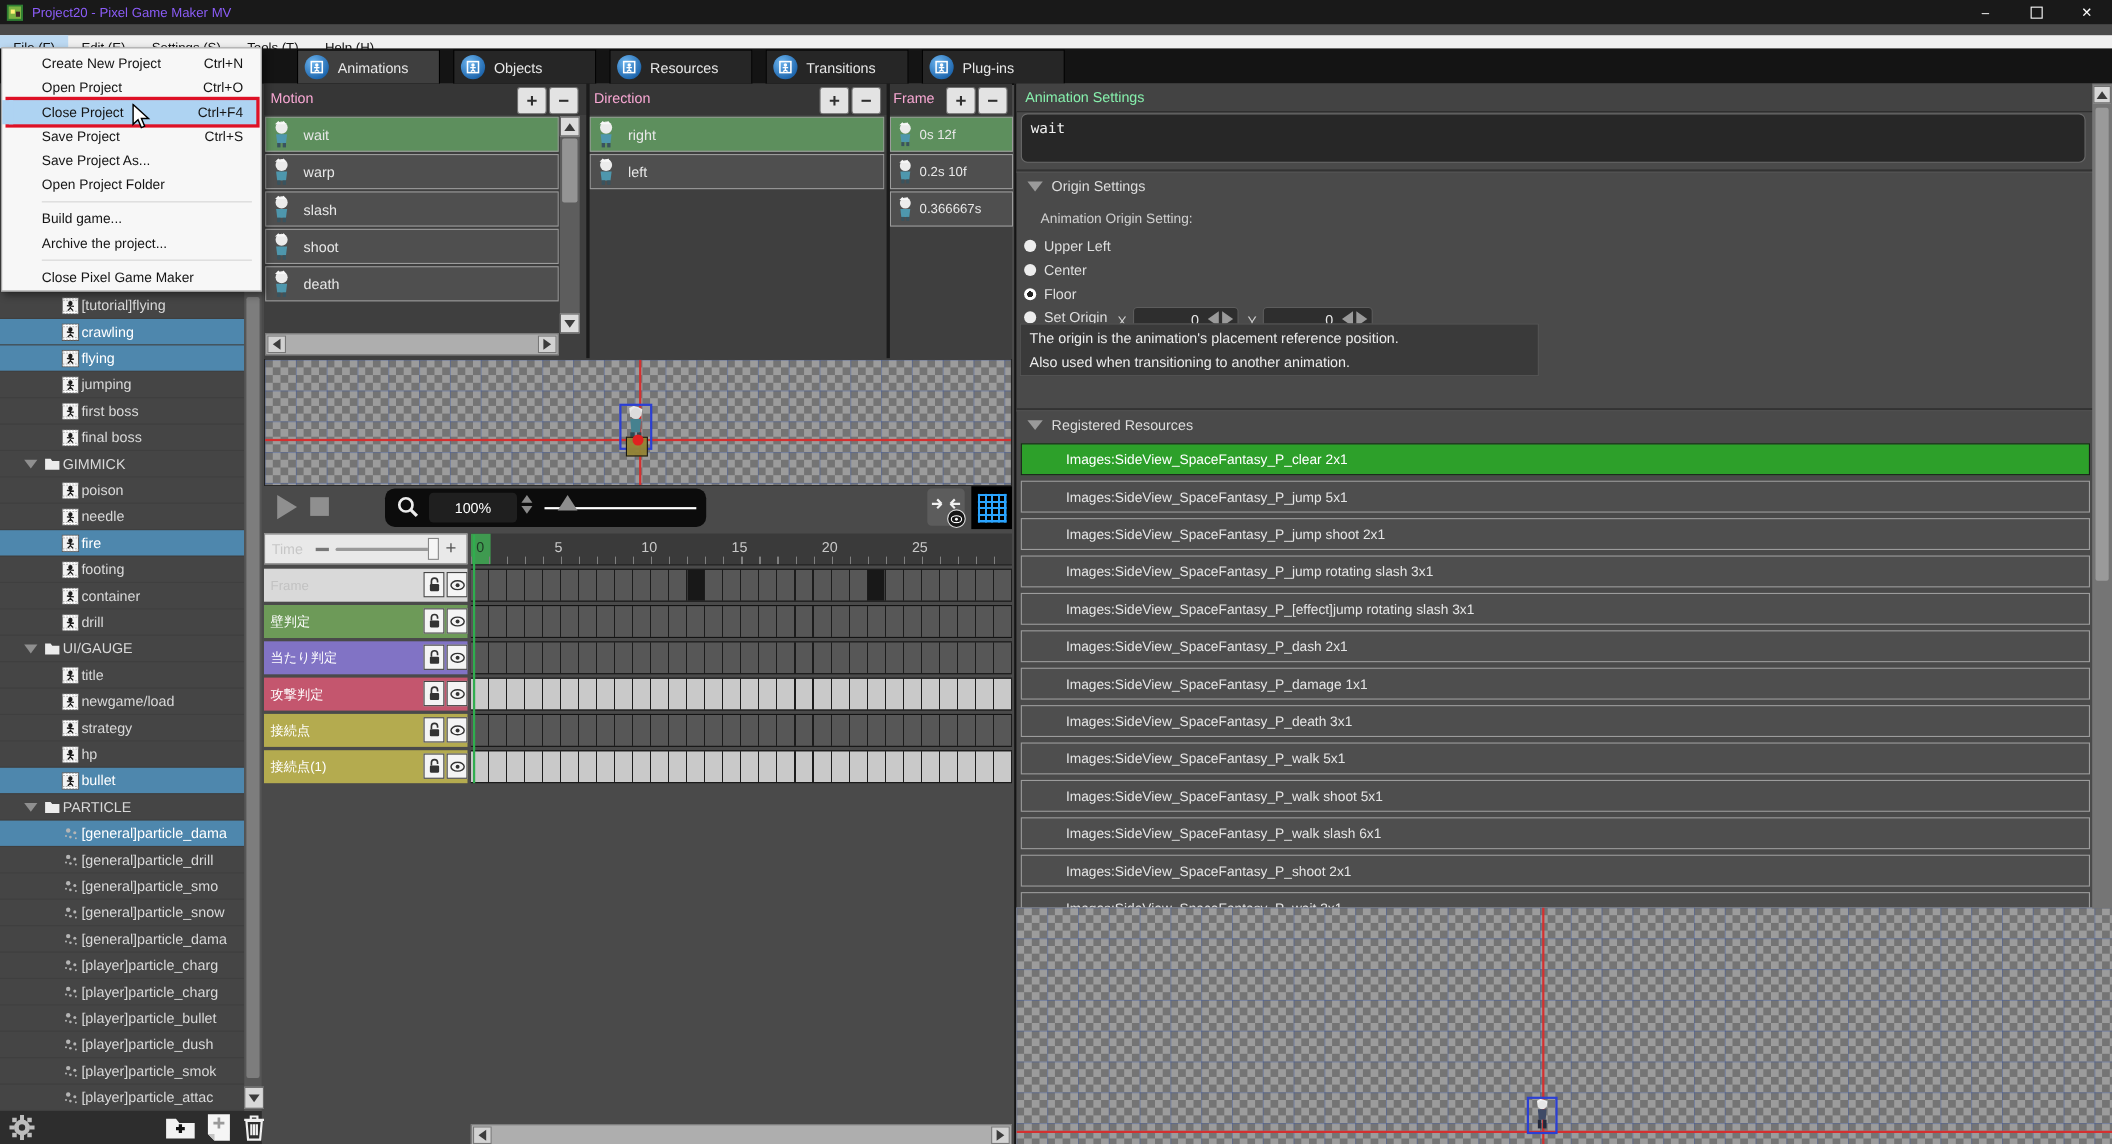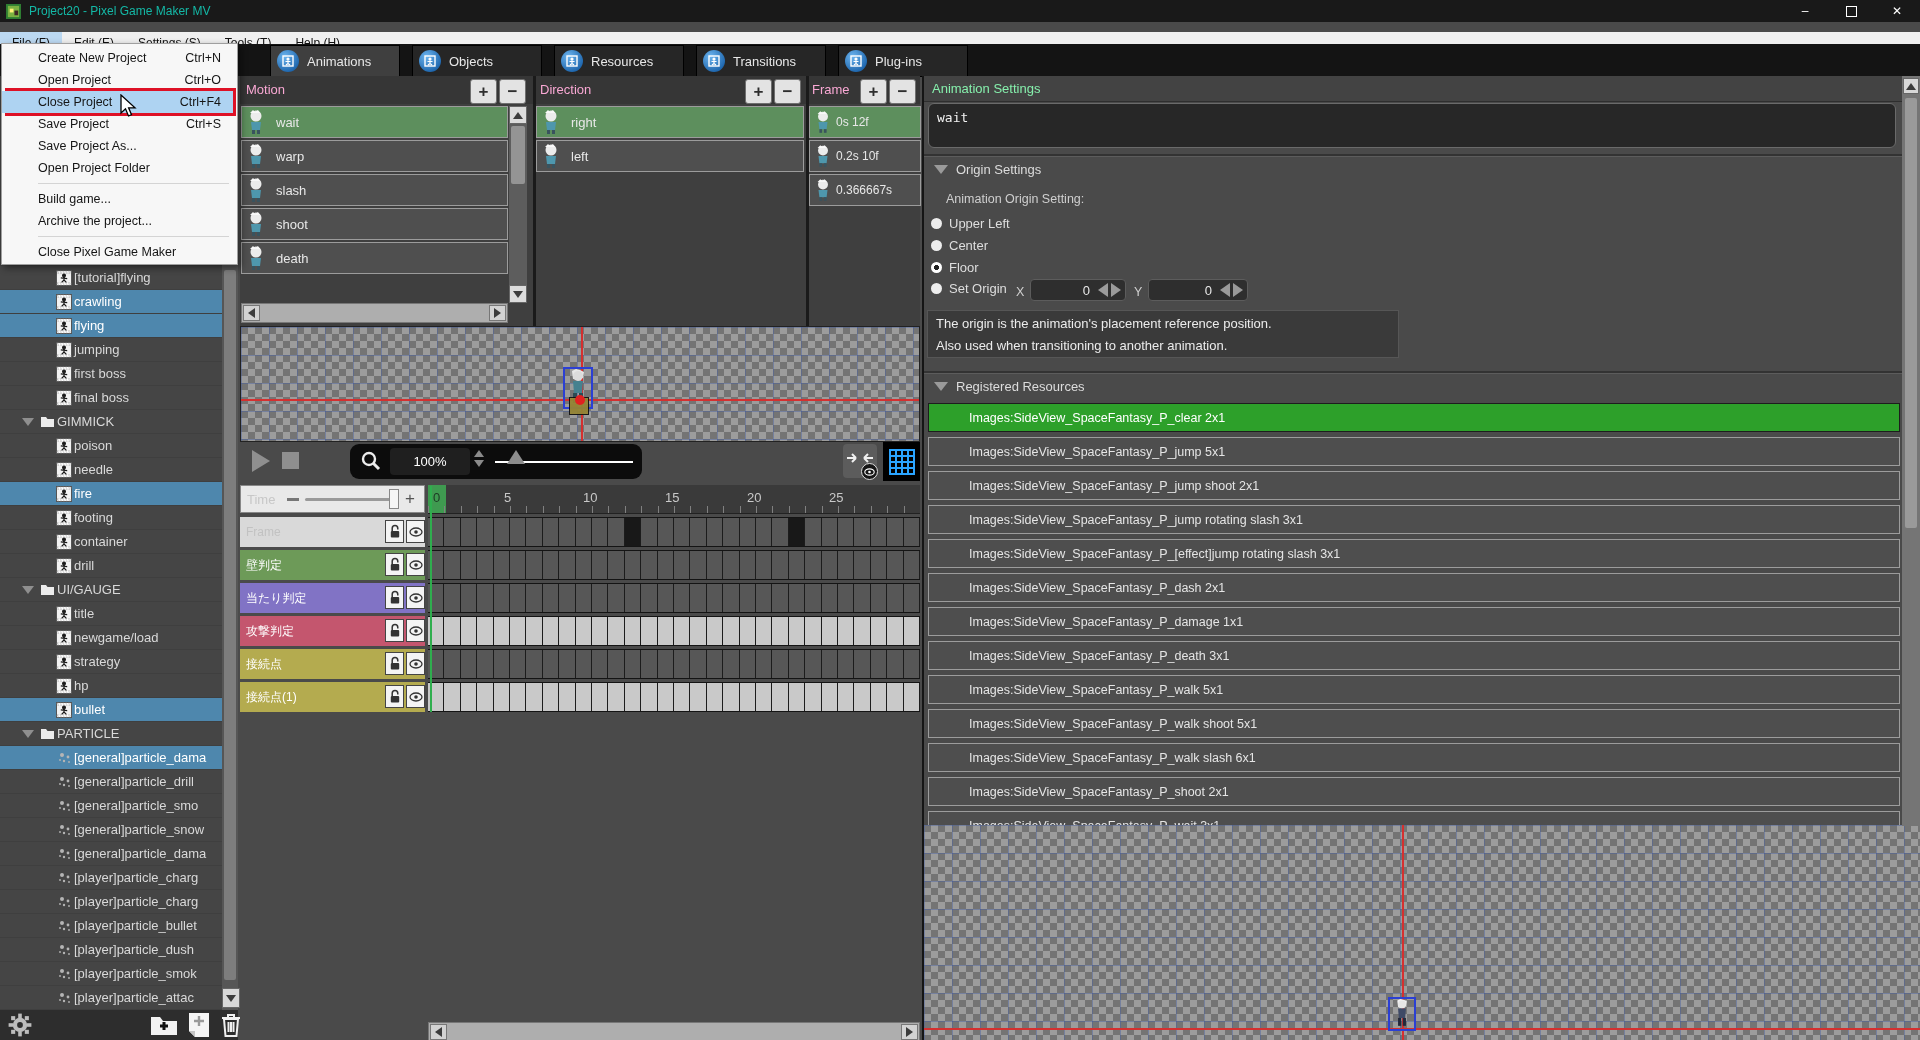--- a/index.html
+++ b/index.html
@@ -3,21 +3,21 @@
 <meta charset="utf-8">
 <style>
   html,body{margin:0;padding:0;background:#222;}
   #app{position:relative;width:1920px;height:1040px;overflow:hidden;background:#4a4a4a;
        font-family:"Liberation Sans","DejaVu Sans",sans-serif;color:#e6e6e6;font-size:13px;
        -webkit-font-smoothing:antialiased;}
   .abs{position:absolute;}
   
   .titlebar{left:0;top:0;width:1920px;height:22px;background:#191919;display:flex;align-items:center;}
   .titlebar .appicon{width:15px;height:15px;margin:0 8px 0 6px;}
-  .titlebar .title{color:#14b8a6;font-size:12px;}
+  .titlebar .title{color:#8b5cf6;font-size:12px;}
   .winbtns{position:absolute;right:0;top:0;height:22px;display:flex;}
   .winbtn{width:46px;height:22px;display:flex;align-items:center;justify-content:center;color:#fff;font-size:12px;}
   .maxglyph{width:9px;height:9px;border:1px solid #fff;display:inline-block;}
   
   .menubar{left:0;top:32px;width:1920px;height:22px;background:#f0f0f0;display:flex;align-items:stretch;color:#111;}
   .menubar .mitem{padding:0 12px;display:flex;align-items:center;font-size:12px;}
   .menubar .mitem.active{background:#bcd9f2;}
   
   .tabbar{left:0;top:44px;width:1920px;height:32px;background:#141414;}
   .tabs{position:absolute;left:270px;top:0;height:32px;display:flex;gap:12px;}
@@ -137,21 +137,21 @@
   .rp-divider{position:absolute;left:0;width:100%;height:2px;background:#333;border-bottom:1px solid #5c5c5c;}
   .sect-head{position:absolute;display:flex;align-items:center;gap:8px;color:#dcdcdc;font-size:13px;}
   .sect-tri{width:0;height:0;border-left:7px solid transparent;border-right:7px solid transparent;border-top:9px solid #9a9a9a;}
   .rp-label{position:absolute;color:#cfcfcf;font-size:12.5px;}
   .radio-row{position:absolute;display:flex;align-items:center;gap:7px;color:#dedede;font-size:13px;}
   .radio-circle{width:11px;height:11px;border-radius:50%;background:#ededed;}
   .radio-row.selected .radio-circle{background:radial-gradient(circle,#222 0 2.6px,#fff 2.8px);}
   .numfield{position:absolute;height:22px;background:#2e2e2e;border:1px solid #5c5c5c;border-radius:4px;color:#e8e8e8;font-size:13px;display:flex;align-items:center;justify-content:flex-end;box-sizing:border-box;}
   .numfield .tri-l{width:0;height:0;border-top:7px solid transparent;border-bottom:7px solid transparent;border-right:10px solid #9a9a9a;margin:0 3px 0 8px;}
   .numfield .tri-r{width:0;height:0;border-top:7px solid transparent;border-bottom:7px solid transparent;border-left:10px solid #9a9a9a;margin-right:4px;}
-  .tooltip{position:absolute;left:3px;top:234px;width:472px;height:48px;background:#3a3a3a;border:1px solid #565656;box-sizing:border-box;color:#ececec;font-size:13px;line-height:22px;padding:2px 8px;}
+  .tooltip{position:absolute;left:3px;top:218px;width:472px;height:48px;background:#3a3a3a;border:1px solid #565656;box-sizing:border-box;color:#ececec;font-size:13px;line-height:22px;padding:2px 8px;}
   .res-list{position:absolute;left:4px;top:327px;width:972px;}
   .res-row{height:27px;margin-bottom:5px;background:#4e4e4e;border:1px solid #9c9c9c;display:flex;align-items:center;color:#e5e5e5;font-size:12.5px;padding-left:30px;}
   .res-row span{margin-left:10px;white-space:nowrap;}
   .res-row.selected{background:var(--sel-green-bright,#2da02a);border-color:#1d1d1d;color:#fff;}
   .preview{position:absolute;left:0;top:749px;width:998px;height:215px;overflow:hidden;}
   .rp-scroll{left:1902px;top:76px;width:18px;height:750px;background:#757575;}
   .rp-up{position:absolute;left:1px;top:2px;width:16px;height:16px;background:#d8d8d8;border:1px solid #666;box-sizing:border-box;display:flex;align-items:center;justify-content:center;}
   .rp-thumb{position:absolute;left:3px;top:22px;width:12px;height:430px;background:#9a9a9a;border-radius:2px;}
   
   .filemenu{left:1px;top:43px;width:237px;height:222px;background:#f7f7f7;border:1px solid #9f9f9f;box-shadow:3px 3px 7px rgba(0,0,0,.45);box-sizing:border-box;padding:3px 2px 6px 4px;z-index:10;}

